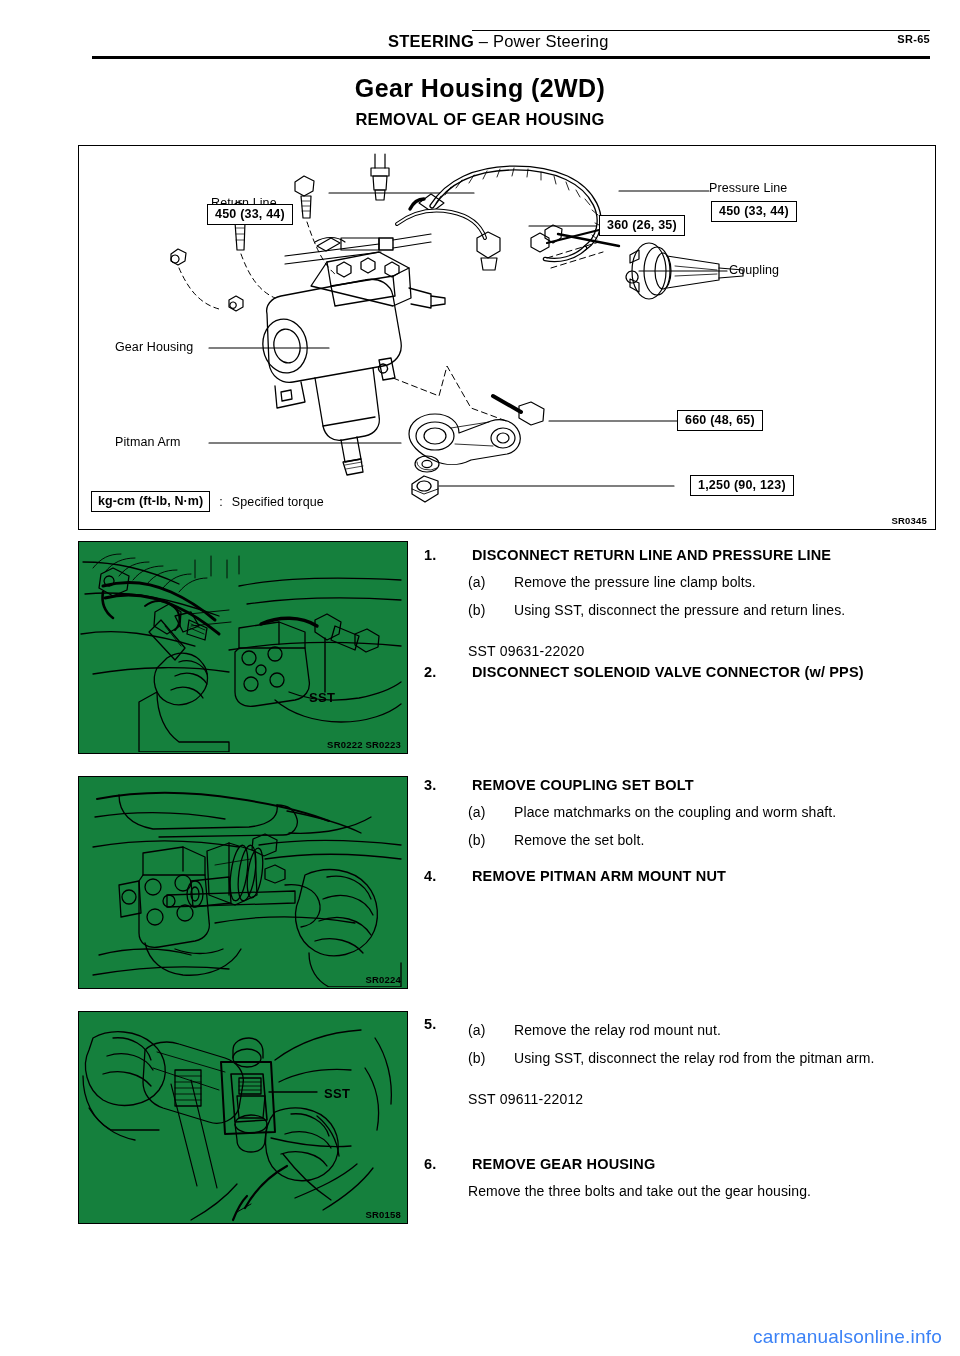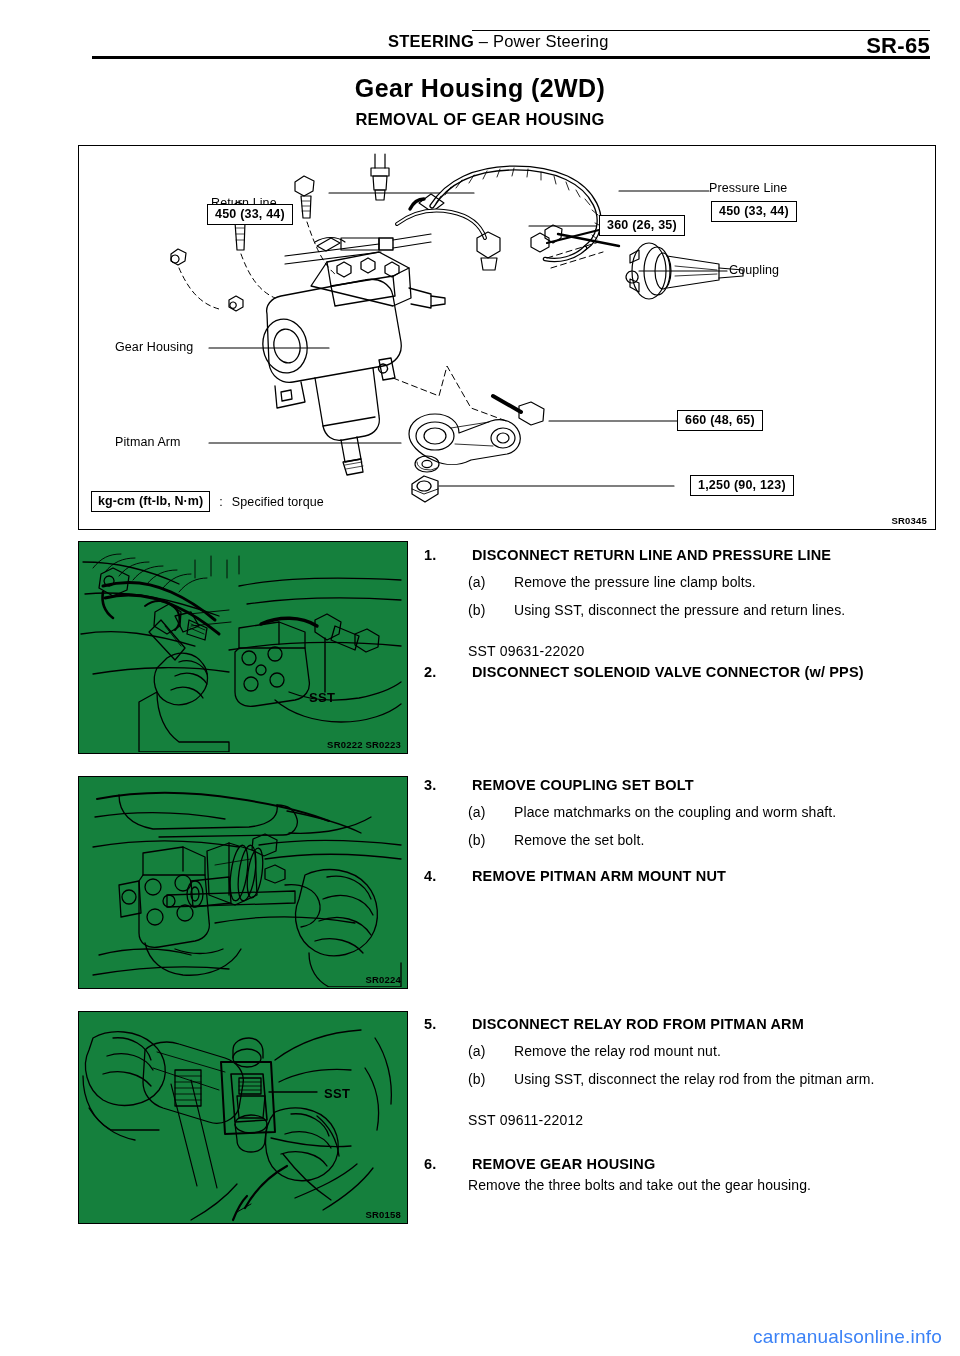--- a/index.html
+++ b/index.html
@@ -32,21 +32,21 @@
     letter-spacing: 0.2px;
     white-space: nowrap;
   }
   .header-title .hl-bold {
     font-weight: bold;
   }
   .header-page-no {
     position: absolute;
     right: 0px;
     top: 3px;
-    font-size: 22px;
+    font-size: 11px;
     font-weight: bold;
     letter-spacing: 0.3px;
   }
   .header-rule {
     position: absolute;
     left: 0px;
     top: 26px;
     width: 838px;
     height: 3px;
     background: #000;
@@ -213,21 +213,21 @@
   .substep-marker {
     position: absolute;
     left: 44px;
     top: 0;
     font-size: 14px;
   }
   .plain-line {
     padding-left: 44px;
     font-size: 14px;
     line-height: 1.55;
-    margin-top: 0;
+    margin-top: 6px;
     letter-spacing: 0.1px;
   }
   .sst-line {
     padding-left: 44px;
     font-size: 14px;
     line-height: 1.55;
     margin-top: 20px;
     letter-spacing: 0.2px;
   }
 
@@ -751,21 +751,20 @@
   <div class="step" style="top:866px;">
     <div class="step-head">
       <span class="step-num">4.</span>
       <span>REMOVE PITMAN ARM MOUNT NUT</span>
     </div>
   </div>
 
   <div class="step" style="top:1014px;">
     <div class="step-head">
       <span class="step-num">5.</span>
-      <span>DISCONNECT RELAY ROD FROM PITMAN ARM</span>
     </div>
     <div class="substep">
       <span class="substep-marker">(a)</span>
       <span>Remove the relay rod mount nut.</span>
     </div>
     <div class="substep">
       <span class="substep-marker">(b)</span>
       <span>Using SST, disconnect the relay rod from the pitman arm.</span>
     </div>
     <div class="sst-line">SST 09611-22012</div>

